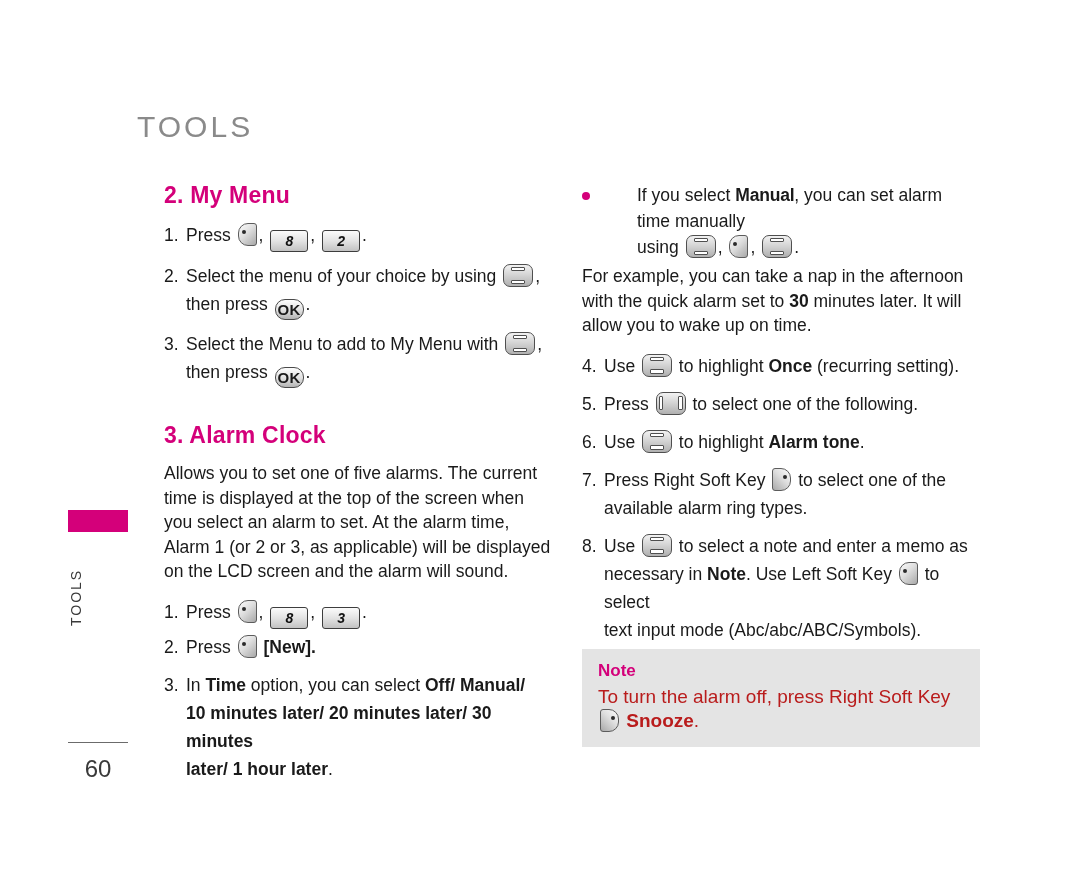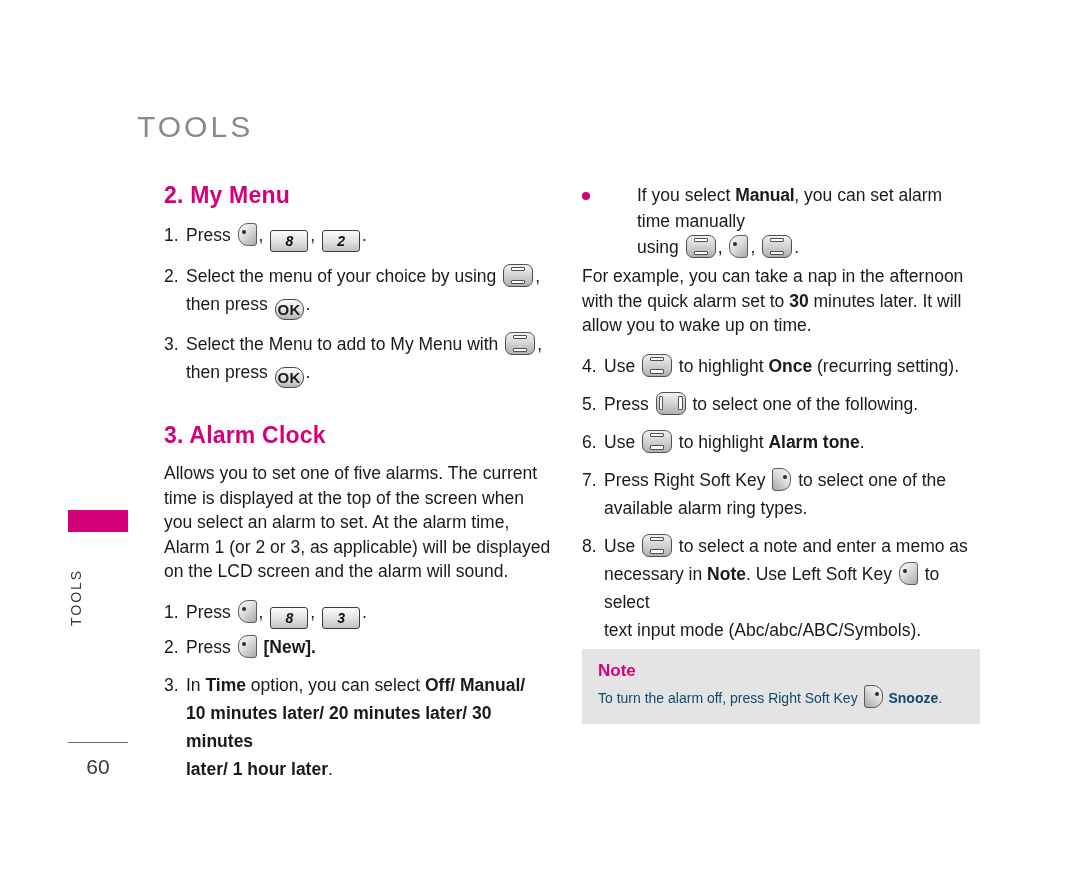--- a/index.html
+++ b/index.html
@@ -48,21 +48,21 @@
   }
   #page-rule {
     width: 60px;
     height: 1px;
     background: #6b6b6b;
   }
   #page-number {
     margin-top: 12px;
     width: 60px;
     text-align: center;
-    font-size: 21px;
+    font-size: 24px;
     color: #3a3a3a;
   }
 
   
   #chapter-title {
     position: absolute;
     left: 137px;
     top: 110px;
     font-size: 30px;
     letter-spacing: 3px;
@@ -252,23 +252,23 @@
     background: #e4e4e4;
     padding: 12px 16px 14px 16px;
   }
   #note-title {
     font-size: 17px;
     font-weight: bold;
     color: #d4007a;
     margin-bottom: 4px;
   }
   #note-text {
-    font-size: 14px;
+    font-size: 19px;
     line-height: 24px;
-    color: #0c4a6e;
+    color: #b91c1c;
   }
 </style>
 </head>
 <body>
 
 <div id="side-tab">
   <div id="side-tab-bar"></div>
   <div id="side-tab-label">TOOLS</div>
 </div>
 <div id="page-footer">

